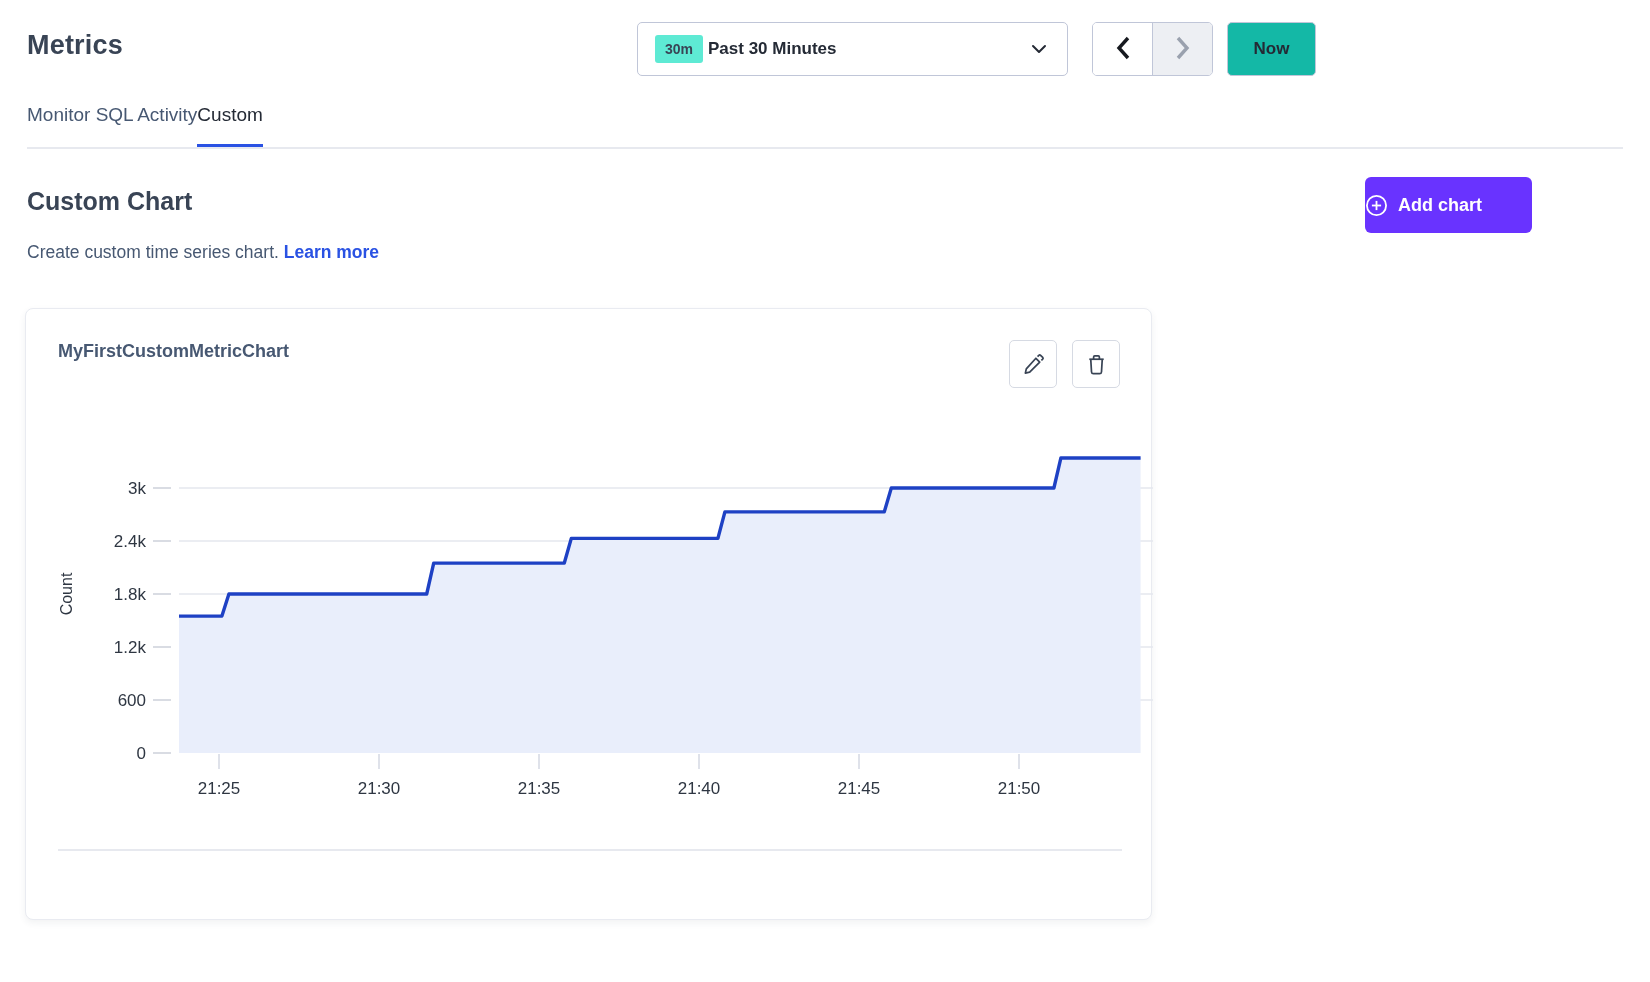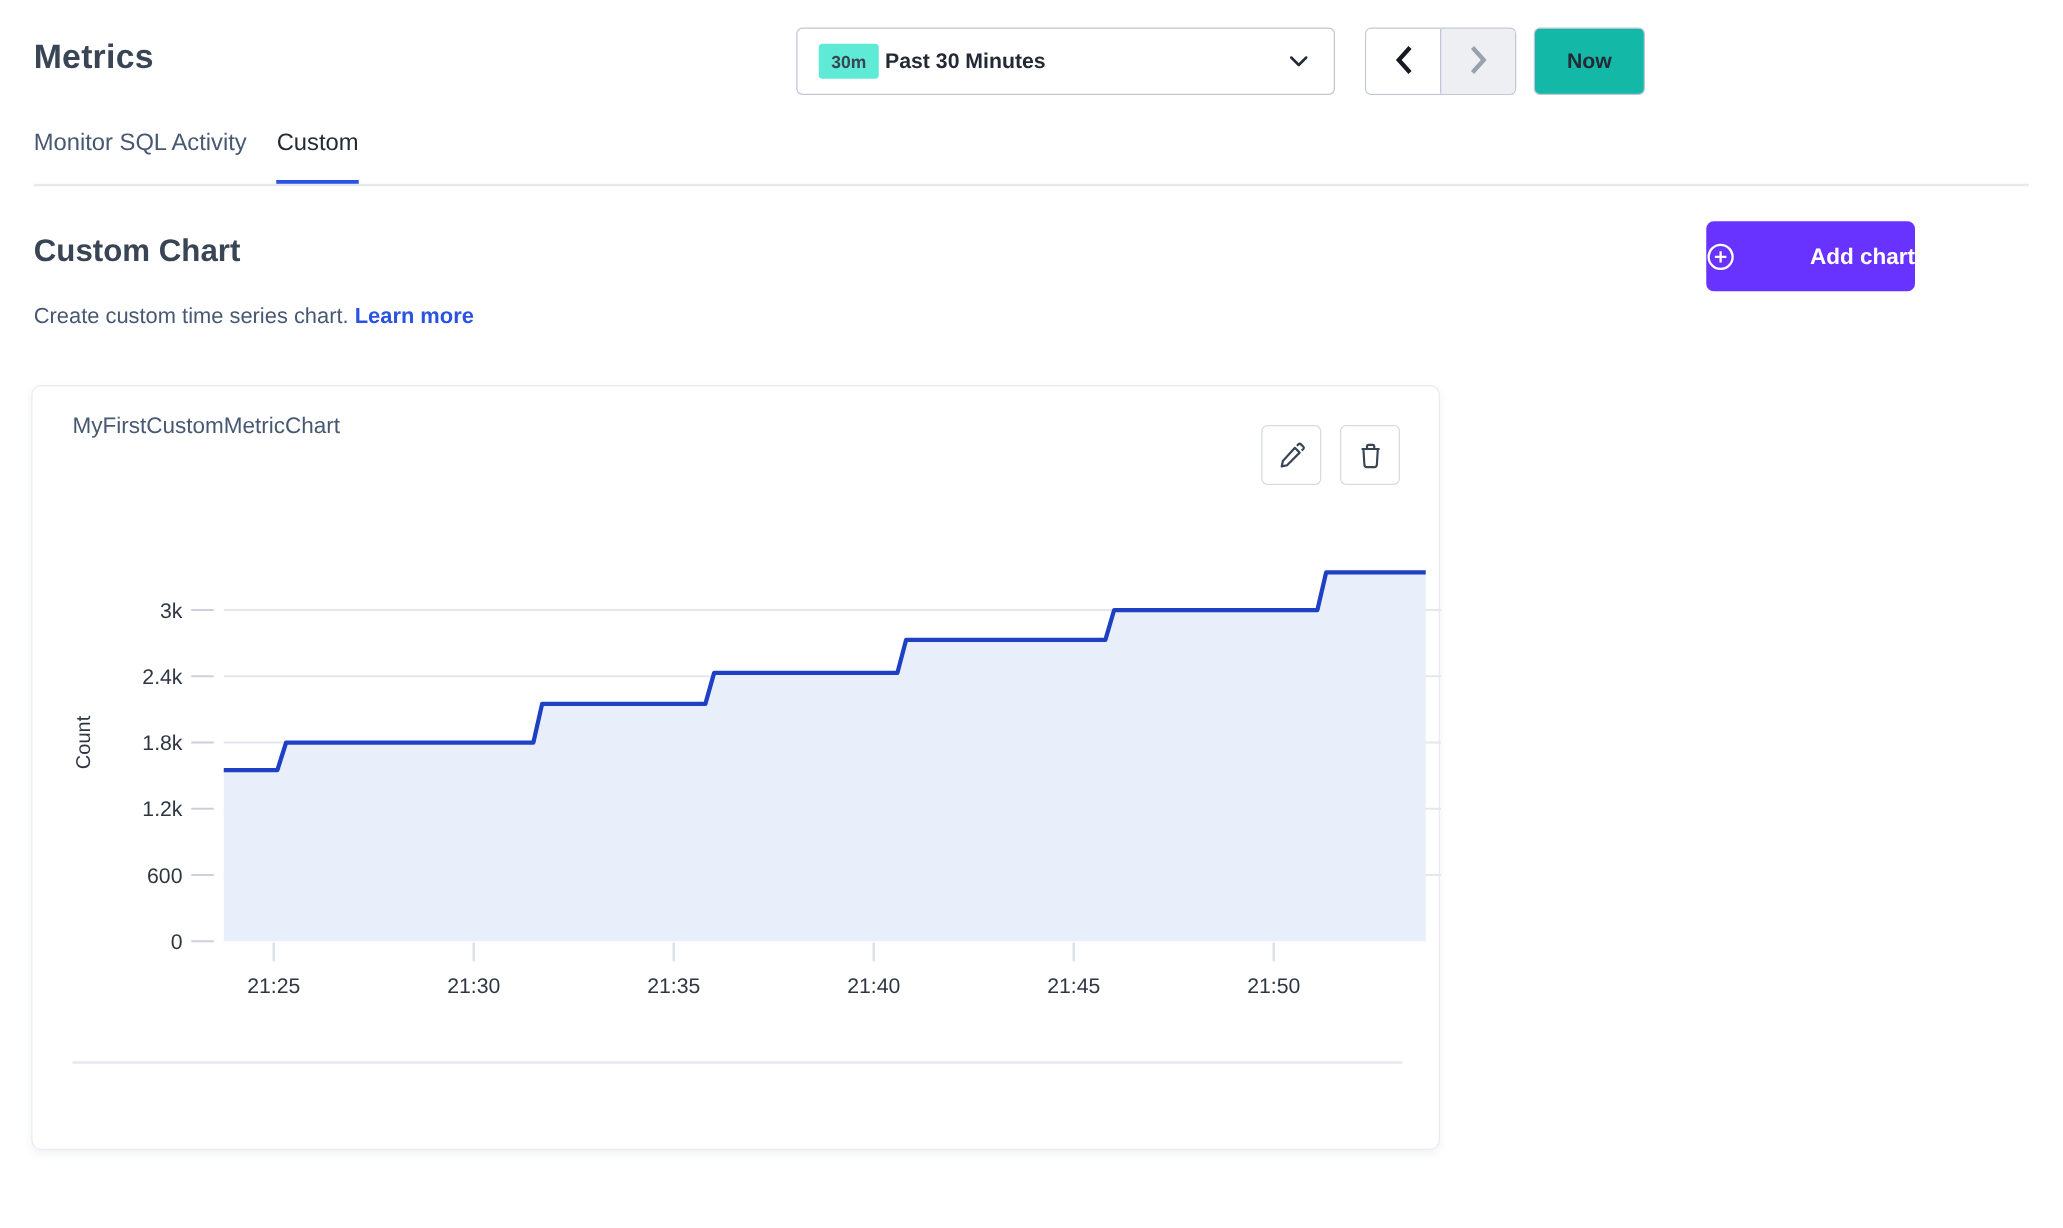--- a/index.html
+++ b/index.html
@@ -28,38 +28,38 @@
   
   .time-nav{position:absolute;left:1092px;top:22px;width:121px;height:54px;border:1px solid var(--border);
     border-radius:5px;display:flex;overflow:hidden;background:#fff;}
   .nav-btn{flex:1;border:none;background:#fff;display:flex;align-items:center;justify-content:center;cursor:pointer;padding:0;}
   .nav-btn.next{background:#edeff3;border-left:1px solid var(--border);cursor:default;}
 
   .now-btn{position:absolute;left:1227px;top:22px;width:89px;height:54px;background:#14b8a6;border:1px solid var(--border);
     border-radius:5px;font-family:inherit;font-size:17px;font-weight:700;color:var(--dark);cursor:pointer;}
 
   
-  .tabbar{position:absolute;left:27px;top:104px;display:flex;gap:24px;}
+  .tabbar{position:absolute;left:27px;top:104px;display:flex;}
   .tab{position:relative;height:44px;font-size:19px;color:var(--body);cursor:pointer;display:flex;align-items:flex-start;}
   .tab.active{color:var(--dark);}
   .tab.active::after{content:"";position:absolute;left:0;right:0;bottom:0;height:4px;background:var(--link);}
   .tab-rule{position:absolute;left:27px;right:27px;top:147px;height:1.5px;background:var(--hair);}
 
   .section-heading{position:absolute;left:27px;top:187px;font-size:25px;font-weight:700;color:var(--heading);}
   .section-desc{position:absolute;left:27px;top:242px;font-size:17.5px;color:var(--body);}
   .learn-more{color:var(--link);font-weight:700;text-decoration:none;cursor:pointer;}
 
   .add-chart{position:absolute;left:1365px;top:177px;width:167px;height:56px;background:var(--accent);
     border:none;border-radius:6px;color:#fff;font-family:inherit;font-size:18px;font-weight:700;
-    display:flex;align-items:center;justify-content:space-between;gap:10px;cursor:pointer;}
+    display:flex;align-items:center;justify-content:flex-start;gap:10px;cursor:pointer;}
 
   
   .card{position:absolute;left:25px;top:308px;width:1127px;height:612px;background:#fff;
     border:1px solid #e9ebf1;border-radius:8px;box-shadow:0 3px 7px rgba(60,70,90,.07);}
-  .card-title{position:absolute;left:32px;top:21px;font-size:18px;font-weight:400;color:var(--body);}
+  .card-title{position:absolute;left:32px;top:32px;font-size:18px;font-weight:700;color:var(--body);}
   .icon-btn{position:absolute;top:31px;width:48px;height:48px;background:#fff;border:1px solid #d6dae3;
     border-radius:5px;display:flex;align-items:center;justify-content:center;cursor:pointer;}
   .icon-btn.edit{left:983px;}
   .icon-btn.del{left:1046px;}
 
   .chart-svg{position:absolute;left:32px;top:112px;}
   .tick-label{font-family:"Liberation Sans","DejaVu Sans",sans-serif;font-size:17px;fill:#2e3642;}
   .axis-title{font-family:"Liberation Sans","DejaVu Sans",sans-serif;font-size:16px;fill:#2e3642;}
 
   .card-divider{position:absolute;left:32px;right:29px;top:540px;height:1.5px;background:var(--hair);}

